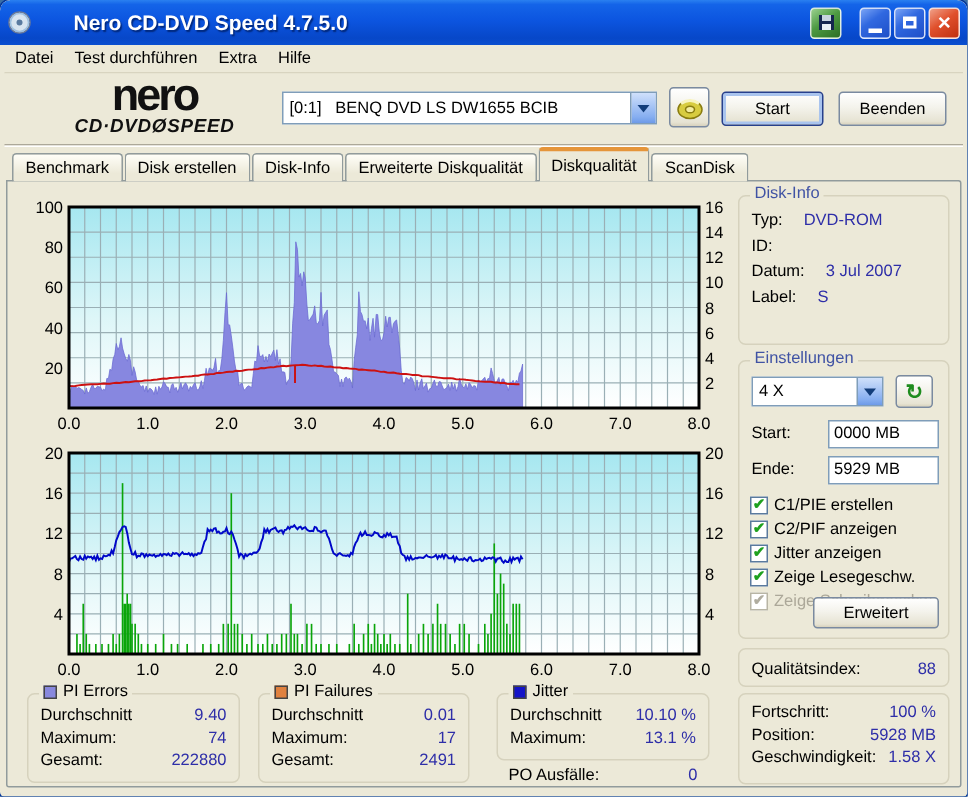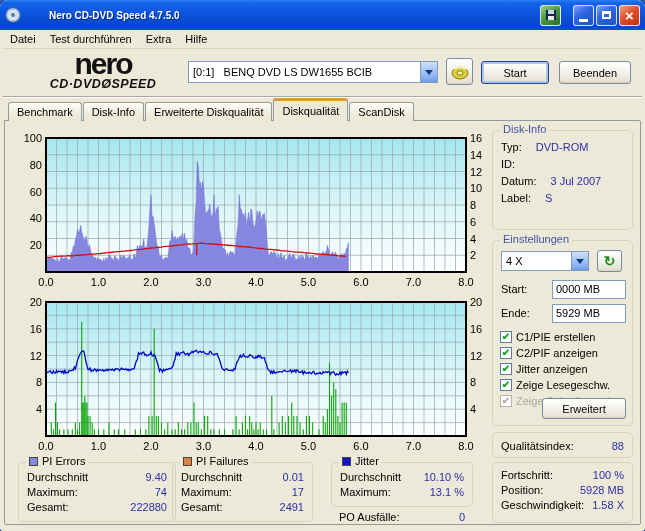--- a/index.html
+++ b/index.html
@@ -9,21 +9,21 @@
     border-radius:7px 7px 3px 3px;
     background:#ece9d8;
     box-shadow:0 0 0 1px #003399;
   }
   
   #titlebar {
     position:absolute; left:0; top:0; width:645px; height:30px;
     background:linear-gradient(180deg,#2a80f0 0%, #1464e8 10%, #0c55e0 45%, #0747c8 85%, #0a4fd0 100%);
     border-radius:7px 7px 0 0; display:flex; align-items:center; padding:0 5px;
   }
-  #titlebar .ttl { color:#fff; font-size:10px; font-weight:bold; text-shadow:1px 1px 1px #00277a; margin-left:4px; flex:1; white-space:nowrap;padding-left:24px; }
+  #titlebar .ttl { color:#fff; font-size:14px; font-weight:bold; text-shadow:1px 1px 1px #00277a; margin-left:4px; flex:1; white-space:nowrap;padding-left:24px; }
   .winbtn { width:21px; height:21px; border-radius:3px; margin-left:2px; border:1px solid #ffffffcc;
             display:flex; align-items:center; justify-content:center; position:relative; }
   .winbtn.blue { background:linear-gradient(145deg,#7aa4f5 0%, #3068e0 40%, #1e4fc8 100%); }
   .winbtn.red  { background:linear-gradient(145deg,#f0a088 0%, #e0502c 45%, #c03010 100%); margin-left:2px;}
   .winbtn.green{ background:linear-gradient(145deg,#9ad08e 0%, #4d9a42 45%, #2c6e24 100%); margin-right:10px;}
   .glyph-min { width:9px; height:3px; background:#fff; margin-top:10px; }
   .glyph-max { width:9px; height:8px; border:2px solid #fff; border-top-width:3px; }
   .glyph-close { color:#fff; font-size:15px; font-weight:bold; line-height:15px; }
   
   #menubar { position:absolute; left:3px; top:30px; width:639px; height:19px; background:#ece9d8;
@@ -87,21 +87,21 @@
   #advanced-btn { position:absolute; right:6px; bottom:6px; width:84px; height:21px; }
   
   #qualitybox { left:492px; top:432px; width:141px; height:26px; display:flex; align-items:center; }
   #qualitybox .row { width:100%; }
   #progressbox { left:492px; top:462px; width:141px; height:61px; padding-top:4px; }
   
   .statsbox { position:absolute; border:1px solid #d6d2bd; border-radius:5px; padding-top:6px; }
   .statsbox .cap { position:absolute; top:-8px; left:7px; background:#ece9d8; padding:0 3px; font-size:11px; color:#000;
                    display:flex; align-items:center; }
   .cap .sq { display:inline-block; width:9px; height:9px; border:1px solid #444; margin-right:4px; }
-  #pie-box { left:18px; top:462px; width:158px; height:60px; }
+  #pie-box { left:18px; top:462px; width:142px; height:60px; }
   #pif-box { left:172px; top:462px; width:141px; height:60px; }
   #jit-box { left:331px; top:462px; width:142px; height:45px; }
   #po-row  { position:absolute; left:331px; top:509px; width:142px; }
 </style>
 </head>
 <body>
 
 <div id="window">
 
   <div id="titlebar">
@@ -154,20 +154,21 @@
         <path d="M3 5 Q9 1 15 5" fill="none" stroke="#f8f4c0" stroke-width="2"></path>
       </svg>
     </div>
     <button id="start-btn" class="xpbtn">Start</button>
     <button id="quit-btn" class="xpbtn">Beenden</button>
   </div>
   <div id="header-sep"></div>
 
   <div id="tabs">
     <span class="tab">Benchmark</span>
+    <span class="tab">Disk erstellen</span>
     <span class="tab">Disk-Info</span>
     <span class="tab">Erweiterte Diskqualität</span>
     <span class="tab active">Diskqualität</span>
     <span class="tab">ScanDisk</span>
   </div>
   <div id="tabpanel"></div>
 
   <svg id="chart0" class="chartsvg" width="480" height="164">
       <defs>
         <linearGradient id="grad0" x1="0" y1="0" x2="0" y2="1">

